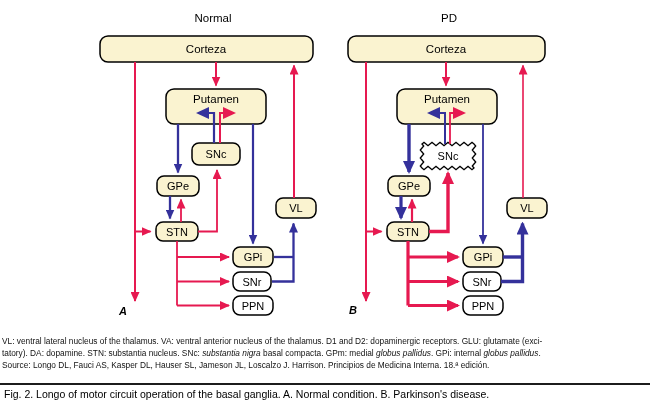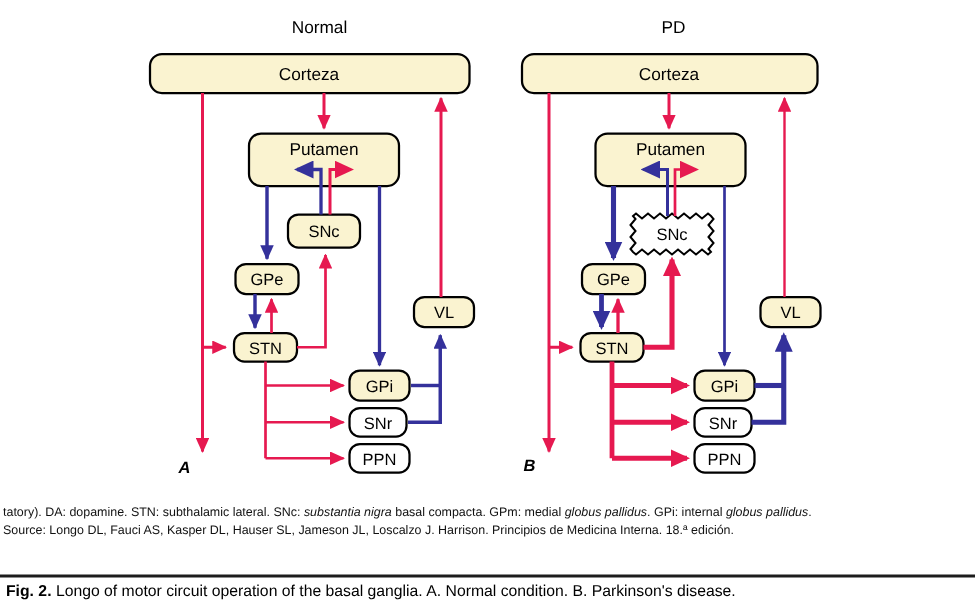--- a/index.html
+++ b/index.html
@@ -20,21 +20,21 @@
   .ptitle{font:11.5px "Liberation Sans",sans-serif;text-anchor:middle;fill:#000;}
   .corner{font:italic bold 11px "Liberation Sans",sans-serif;fill:#000;}
   
   .legend{position:absolute;top:335px;left:2px;width:647px;font-size:8.3px;
           line-height:12px;color:#111;letter-spacing:0;}
   .legend div{white-space:nowrap;overflow:hidden;}
   .legend i{}
   .divider{position:absolute;top:383px;left:0;width:650px;height:2px;background:#1c1c1c;}
   .caption{position:absolute;top:388px;left:4px;width:644px;font-size:10.5px;color:#000;
            white-space:nowrap;}
-  .caption b{font-weight:bold;}
+  .caption b{font-weight:normal;}
 </style>
 </head>
 <body>
 
 <div id="page">
 
 <svg width="650" height="332" viewBox="0 0 650 332">
   <defs>
     <marker id="mr" viewBox="0 0 10 9" refX="9" refY="4.5" markerWidth="10" markerHeight="9" orient="auto" markerUnits="userSpaceOnUse">
           <path d="M0,0 L10,4.5 L0,9 Z" fill="#E61950"></path>
@@ -167,21 +167,22 @@
     <path class="rd w32" d="M408,305.5 H458" marker-end="url(#mrb)"></path>
     <path class="bl w34" d="M503,257 H522.5"></path>
     <path class="bl w34" d="M501,281.5 H522.5 V223.5" marker-end="url(#mbb)"></path>
     <path class="rd w16" d="M523,198 V65.5" marker-end="url(#mr)"></path>
 
     <text class="corner" x="349" y="314">B</text>
   </g>
 </svg>
 
 <div class="legend">
-  <div><span>tatory). DA: dopamine. STN: subthalamic lateral. SNc: </span><i>substantia nigra</i><span> basal compacta. GPm: medial </span><i>globus pallidus</i><span>. GPi: internal </span><i>globus pallidus</i><span>.</span></div>
+  <div>VL: ventral lateral nucleus of the thalamus. VA: ventral anterior nucleus of the thalamus. D1 and D2: dopaminergic receptors. GLU: glutamate (exci-</div>
+  <div><span>tatory). DA: dopamine. STN: substantia nucleus. SNc: </span><i>substantia nigra</i><span> basal compacta. GPm: medial </span><i>globus pallidus</i><span>. GPi: internal </span><i>globus pallidus</i><span>.</span></div>
   <div>Source: Longo DL, Fauci AS, Kasper DL, Hauser SL, Jameson JL, Loscalzo J. Harrison. Principios de Medicina Interna. 18.ª edición.</div>
 </div>
 
 <div class="divider"></div>
 
 <div class="caption"><b>Fig. 2.</b><span> Longo of motor circuit operation of the basal ganglia. A. Normal condition. B. Parkinson's disease.</span></div>
 
 </div>
 
 </body></html>

